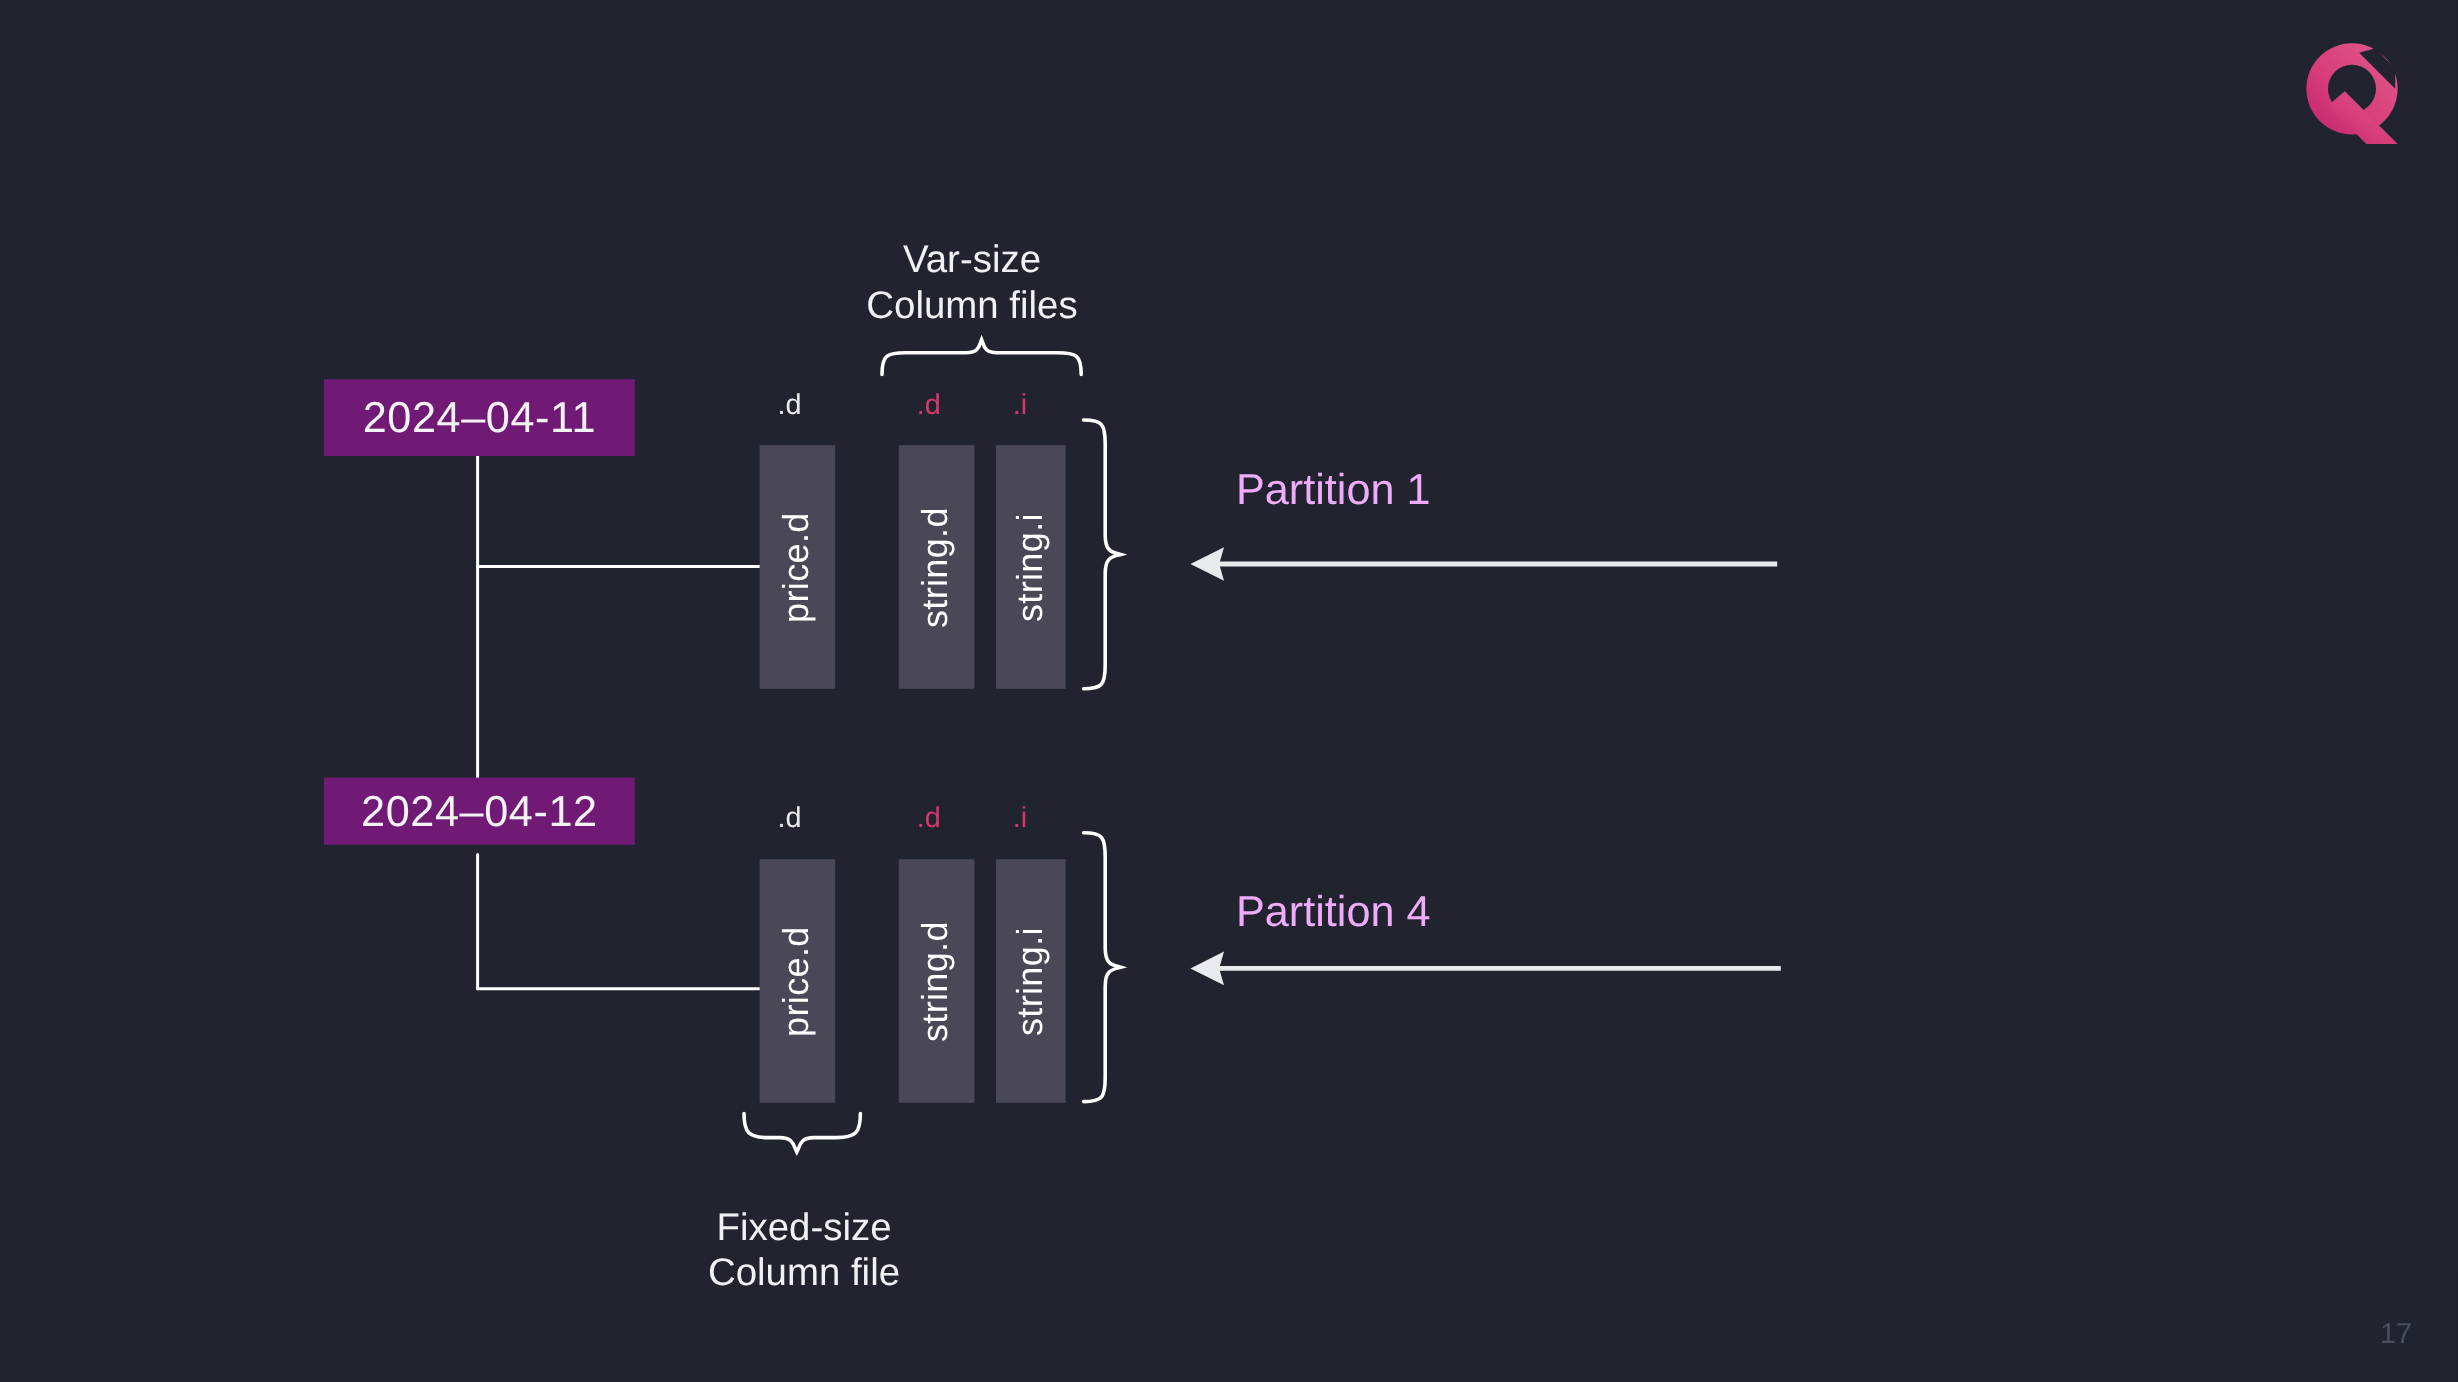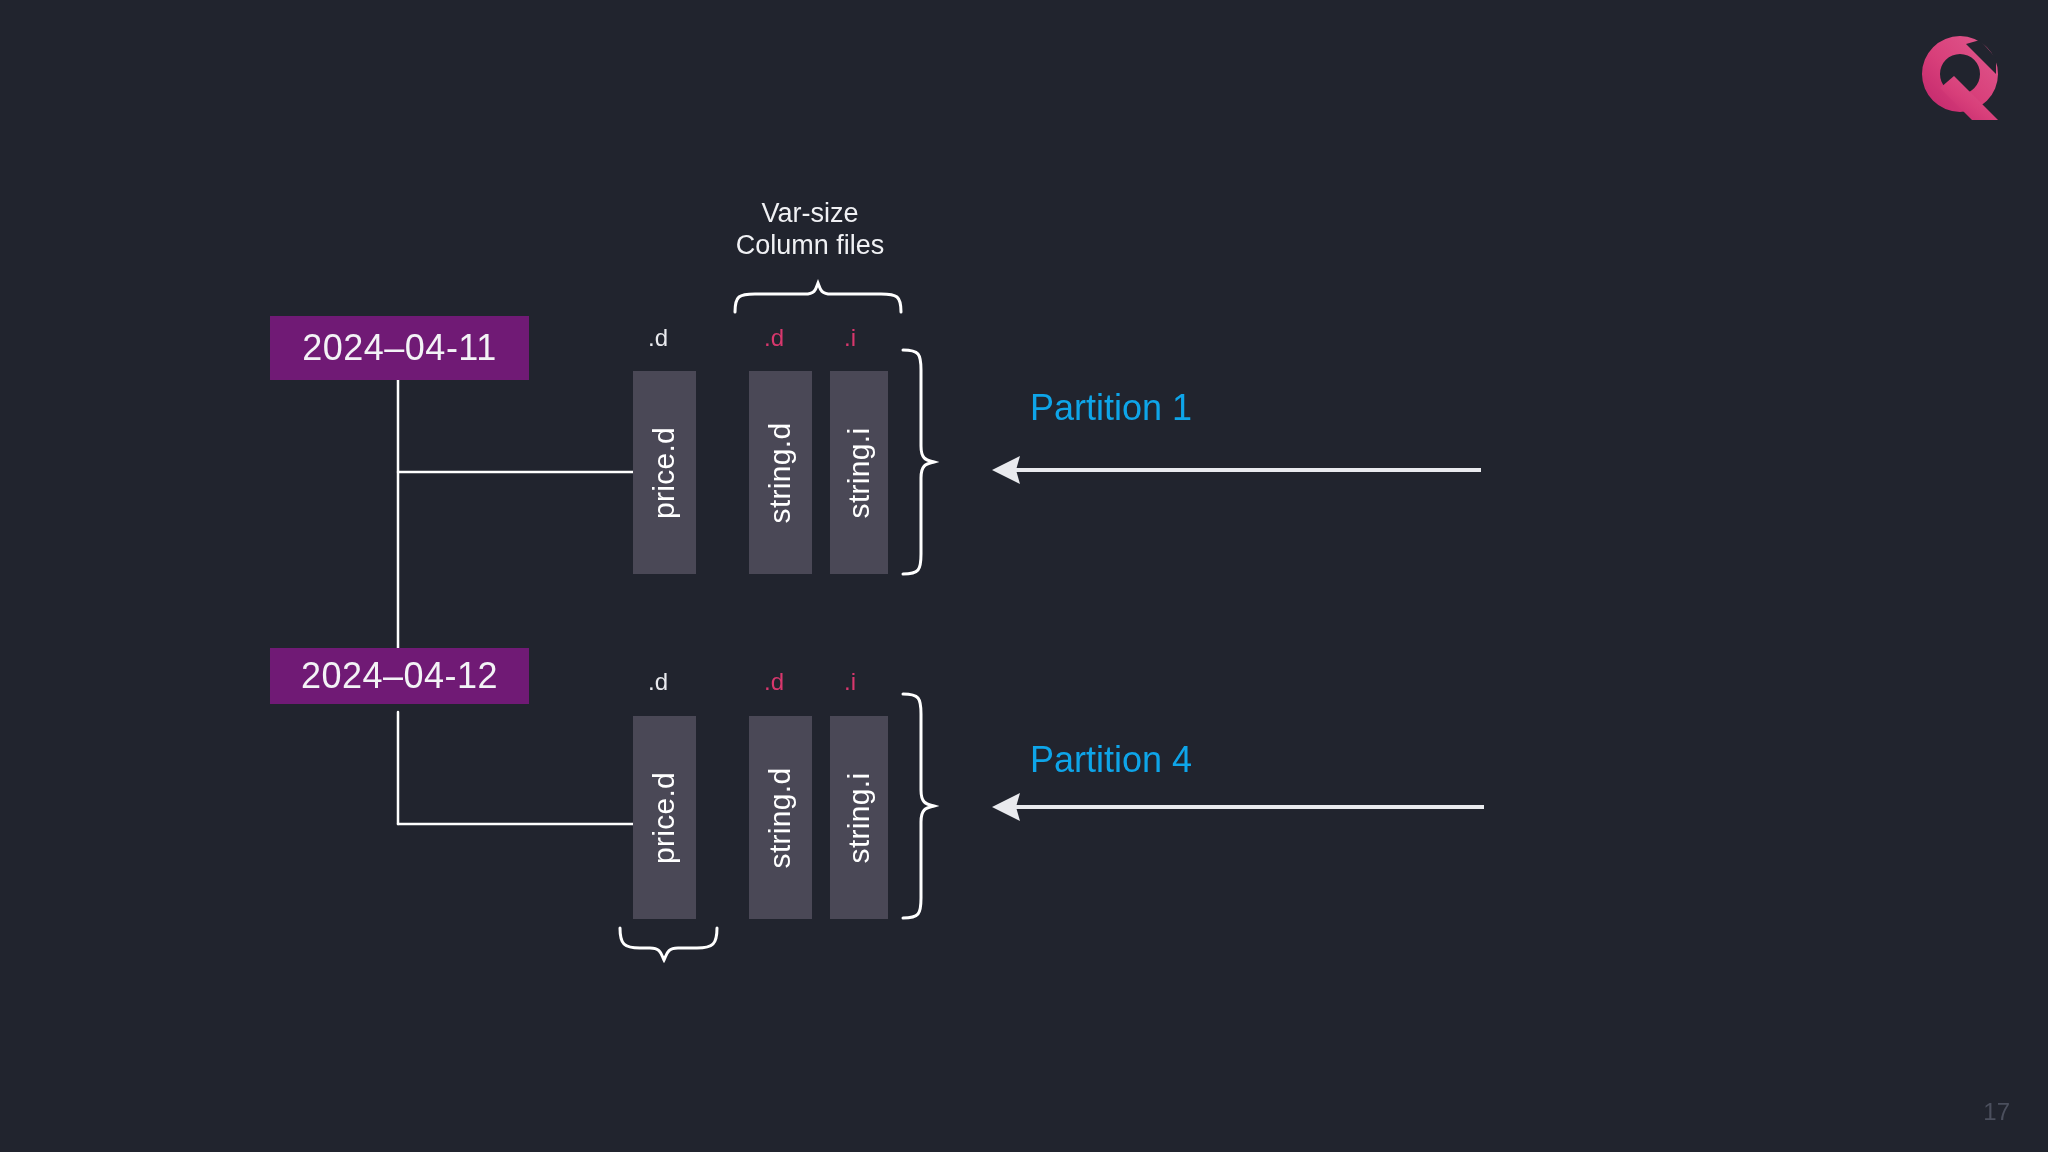--- a/index.html
+++ b/index.html
@@ -103,34 +103,34 @@
   .ext-p1-d   { left: 648px; top: 326px; }
   .ext-p1-sd  { left: 764px; top: 326px; }
   .ext-p1-si  { left: 844px; top: 326px; }
   .ext-p2-d   { left: 648px; top: 670px; }
   .ext-p2-sd  { left: 764px; top: 670px; }
   .ext-p2-si  { left: 844px; top: 670px; }
 
   
   .annot {
     position: absolute;
-    font-size: 27px;
+    font-size: 32px;
     line-height: 1.18;
     text-align: center;
     color: #f0f1f4;
     white-space: pre-line;
   }
   .annot-varsize { left: 660px; top: 198px; width: 300px; }
   .annot-fixed   { left: 520px; top: 1004px; width: 300px; }
 
   .partition-label {
     position: absolute;
     font-size: 36px;
     line-height: 1;
-    color: #0ea5e9;
+    color: #f0abfc;
     white-space: nowrap;
   }
   .partition-1 { left: 1030px; top: 390px; }
   .partition-2 { left: 1030px; top: 742px; }
 
   
   .page-number {
     position: absolute;
     right: 38px;
     bottom: 26px;
@@ -234,16 +234,18 @@
   </div>
   <div class="col-box box-p2-stri">
     <span>string.i</span>
   </div>
 
   <div class="partition-label partition-2">Partition 4</div>
 
   <div class="annot annot-varsize">Var-size
 Column files</div>
 
+  <div class="annot annot-fixed">Fixed-size
+Column file</div>
 
   <div class="page-number">17</div>
 
 </div>
 
 </body></html>

